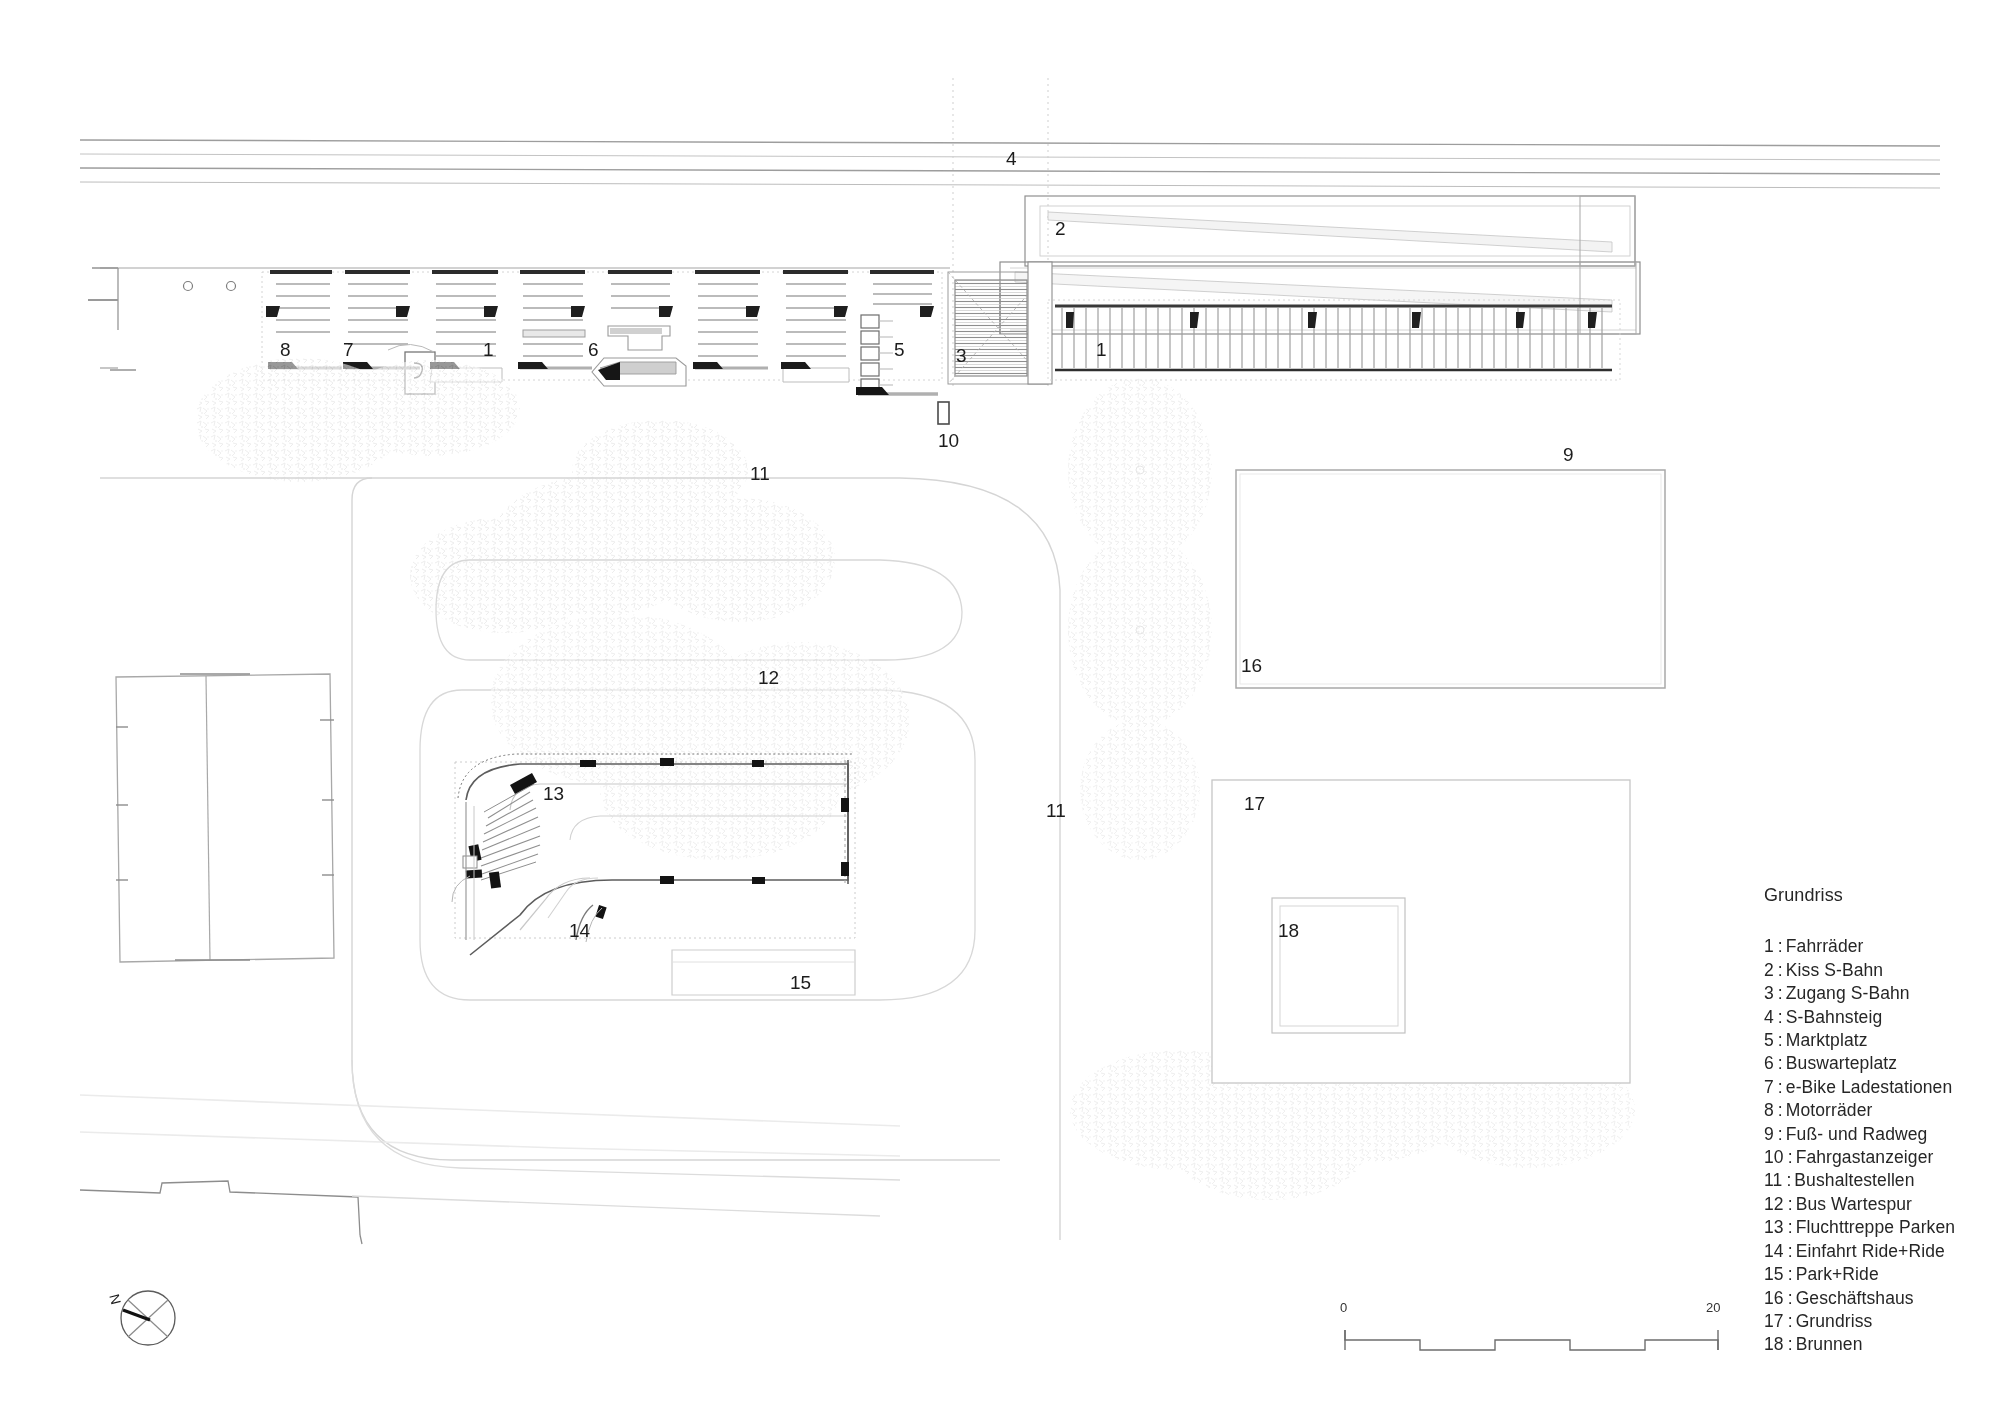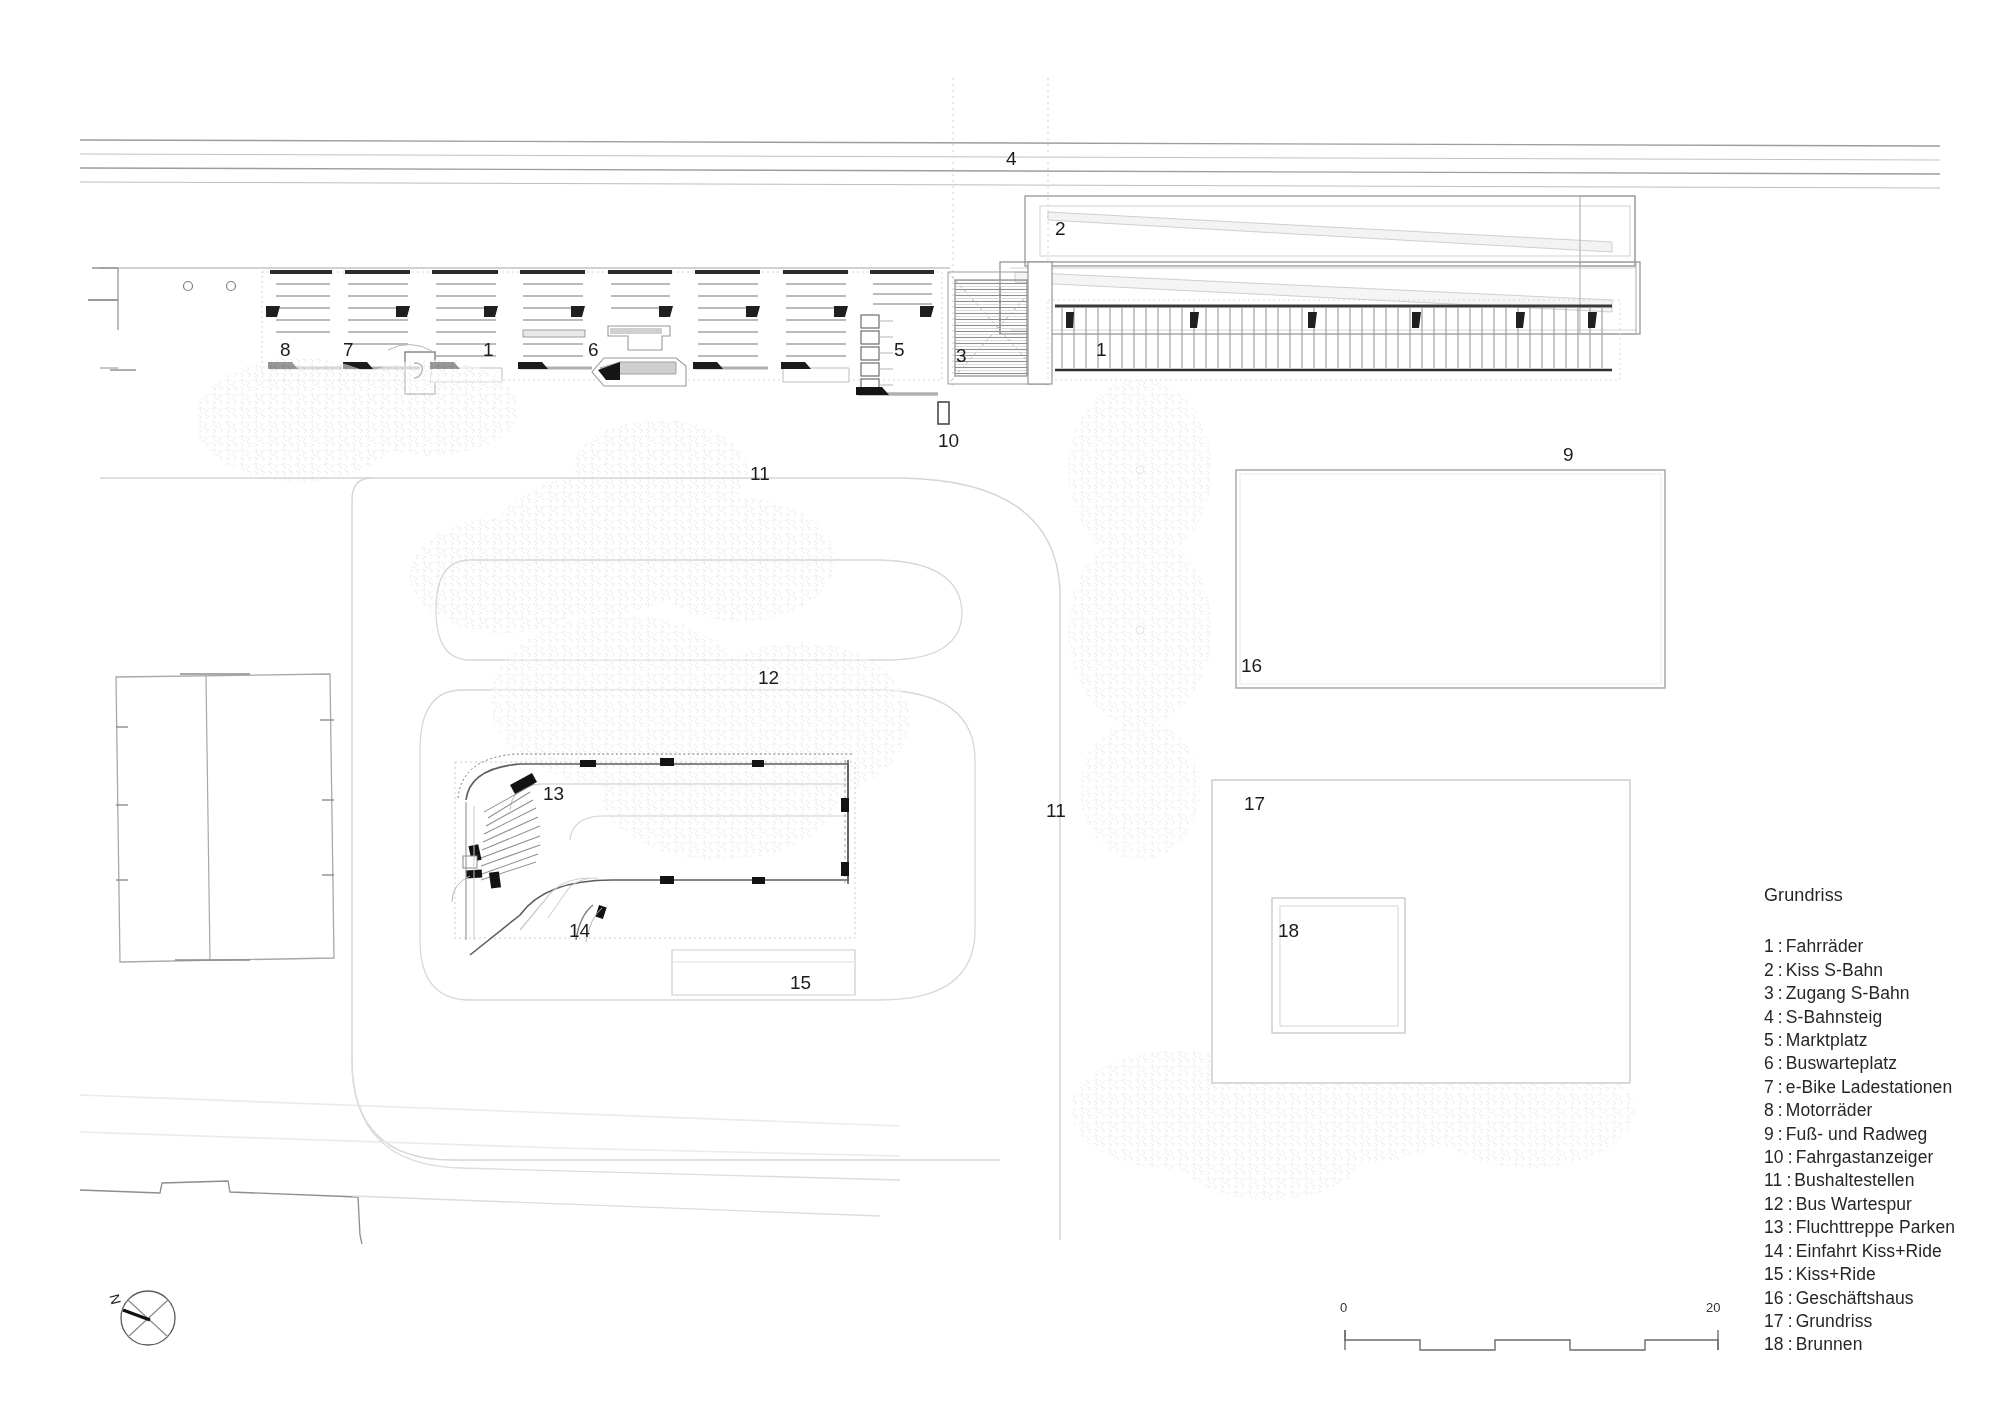--- a/index.html
+++ b/index.html
@@ -519,19 +519,19 @@
       <div class="legend-row"><span class="legend-num">4</span><span class="legend-sep">:</span><span class="legend-label">S-Bahnsteig</span></div>
       <div class="legend-row"><span class="legend-num">5</span><span class="legend-sep">:</span><span class="legend-label">Marktplatz</span></div>
       <div class="legend-row"><span class="legend-num">6</span><span class="legend-sep">:</span><span class="legend-label">Buswarteplatz</span></div>
       <div class="legend-row"><span class="legend-num">7</span><span class="legend-sep">:</span><span class="legend-label">e-Bike Ladestationen</span></div>
       <div class="legend-row"><span class="legend-num">8</span><span class="legend-sep">:</span><span class="legend-label">Motorräder</span></div>
       <div class="legend-row"><span class="legend-num">9</span><span class="legend-sep">:</span><span class="legend-label">Fuß- und Radweg</span></div>
       <div class="legend-row"><span class="legend-num">10</span><span class="legend-sep">:</span><span class="legend-label">Fahrgastanzeiger</span></div>
       <div class="legend-row"><span class="legend-num">11</span><span class="legend-sep">:</span><span class="legend-label">Bushaltestellen</span></div>
       <div class="legend-row"><span class="legend-num">12</span><span class="legend-sep">:</span><span class="legend-label">Bus Wartespur</span></div>
       <div class="legend-row"><span class="legend-num">13</span><span class="legend-sep">:</span><span class="legend-label">Fluchttreppe Parken</span></div>
-      <div class="legend-row"><span class="legend-num">14</span><span class="legend-sep">:</span><span class="legend-label">Einfahrt Kiss+Ride</span></div>
-      <div class="legend-row"><span class="legend-num">15</span><span class="legend-sep">:</span><span class="legend-label">Kiss+Ride</span></div>
+      <div class="legend-row"><span class="legend-num">14</span><span class="legend-sep">:</span><span class="legend-label">Einfahrt Ride+Ride</span></div>
+      <div class="legend-row"><span class="legend-num">15</span><span class="legend-sep">:</span><span class="legend-label">Park+Ride</span></div>
       <div class="legend-row"><span class="legend-num">16</span><span class="legend-sep">:</span><span class="legend-label"> Geschäftshaus</span></div>
       <div class="legend-row"><span class="legend-num">17</span><span class="legend-sep">:</span><span class="legend-label">Grundriss</span></div>
       <div class="legend-row"><span class="legend-num">18</span><span class="legend-sep">:</span><span class="legend-label">Brunnen</span></div>
     </div>
 </div>
 
 </body></html>

